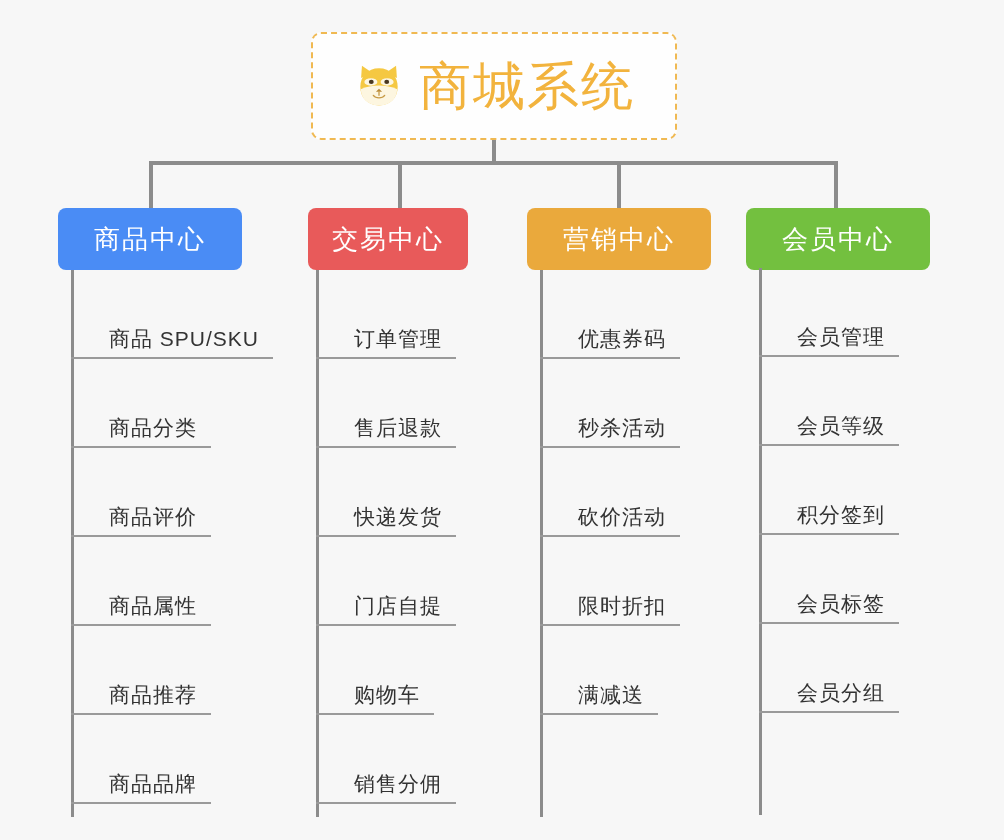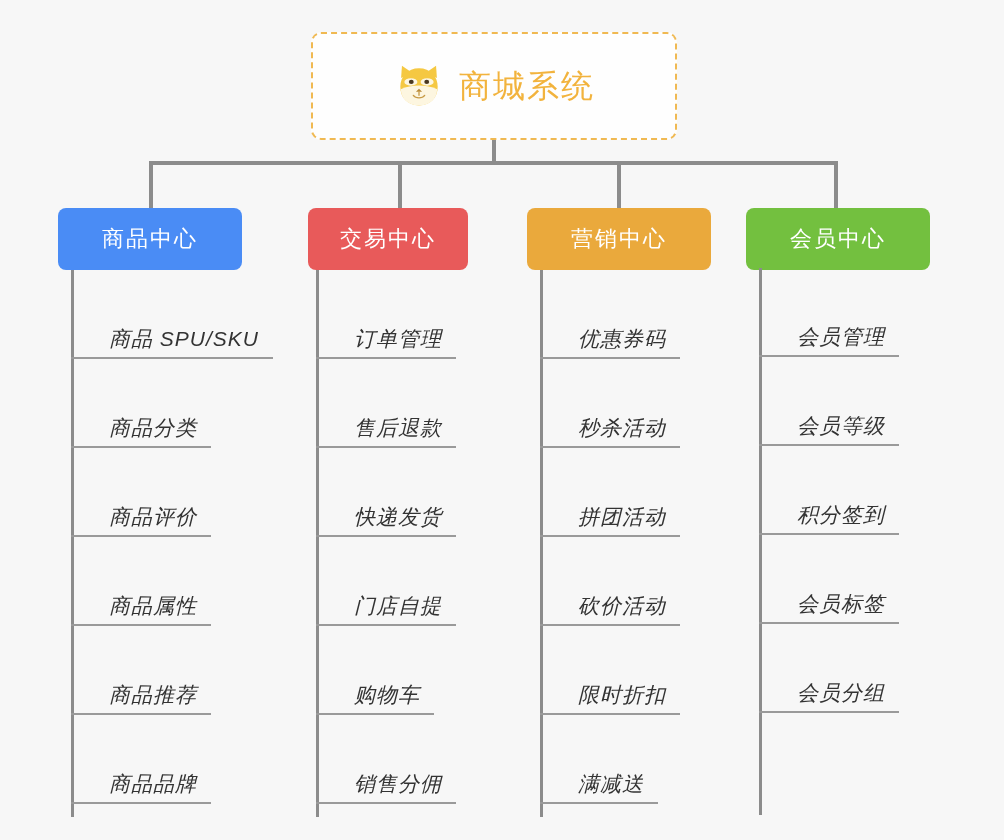--- a/index.html
+++ b/index.html
@@ -30,21 +30,21 @@
     background: #fefefe;
     border: 2px dashed #f0b952;
     border-radius: 10px;
     box-sizing: border-box;
     display: flex;
     align-items: center;
     justify-content: center;
     gap: 14px;
   }
   .root-title {
-    font-size: 32px;
+    font-size: 52px;
     color: #f2b33d;
     letter-spacing: 2px;
     line-height: 1;
     white-space: nowrap;
   }
   .mascot {
     width: 52px;
     height: 52px;
     flex: 0 0 52px;
   }
@@ -59,30 +59,29 @@
 
   
   .cat-box {
     position: absolute;
     height: 62px;
     border-radius: 8px;
     display: flex;
     align-items: center;
     justify-content: center;
     color: #ffffff;
-    font-size: 22px;
+    font-size: 26px;
     letter-spacing: 2px;
     box-sizing: border-box;
   }
 
   
   .leaf-col {
     position: absolute;
     box-sizing: border-box;
-    font-style: italic;
   }
   .leaf-spine {
     position: absolute;
     left: 0;
     top: 0;
     width: 3px;
     background: #8c8c8c;
   }
   .leaf-item {
     position: relative;
@@ -201,23 +200,20 @@
 
   <div class="leaf-col" style="left:540px; top:270px; width:200px; height:550px;">
     <div class="leaf-spine" style="height: 547px; background: rgb(140, 140, 140);"></div>
     <div class="leaf-item">
         <span class="leaf-label">优惠券码</span>
       </div>
     <div class="leaf-item">
         <span class="leaf-label">秒杀活动</span>
       </div>
     <div class="leaf-item">
-        <span class="leaf-label">拼团活动</span>
-      </div>
-    <div class="leaf-item">
         <span class="leaf-label">砍价活动</span>
       </div>
     <div class="leaf-item">
         <span class="leaf-label">限时折扣</span>
       </div>
     <div class="leaf-item">
         <span class="leaf-label">满减送</span>
       </div>
   </div>
 

